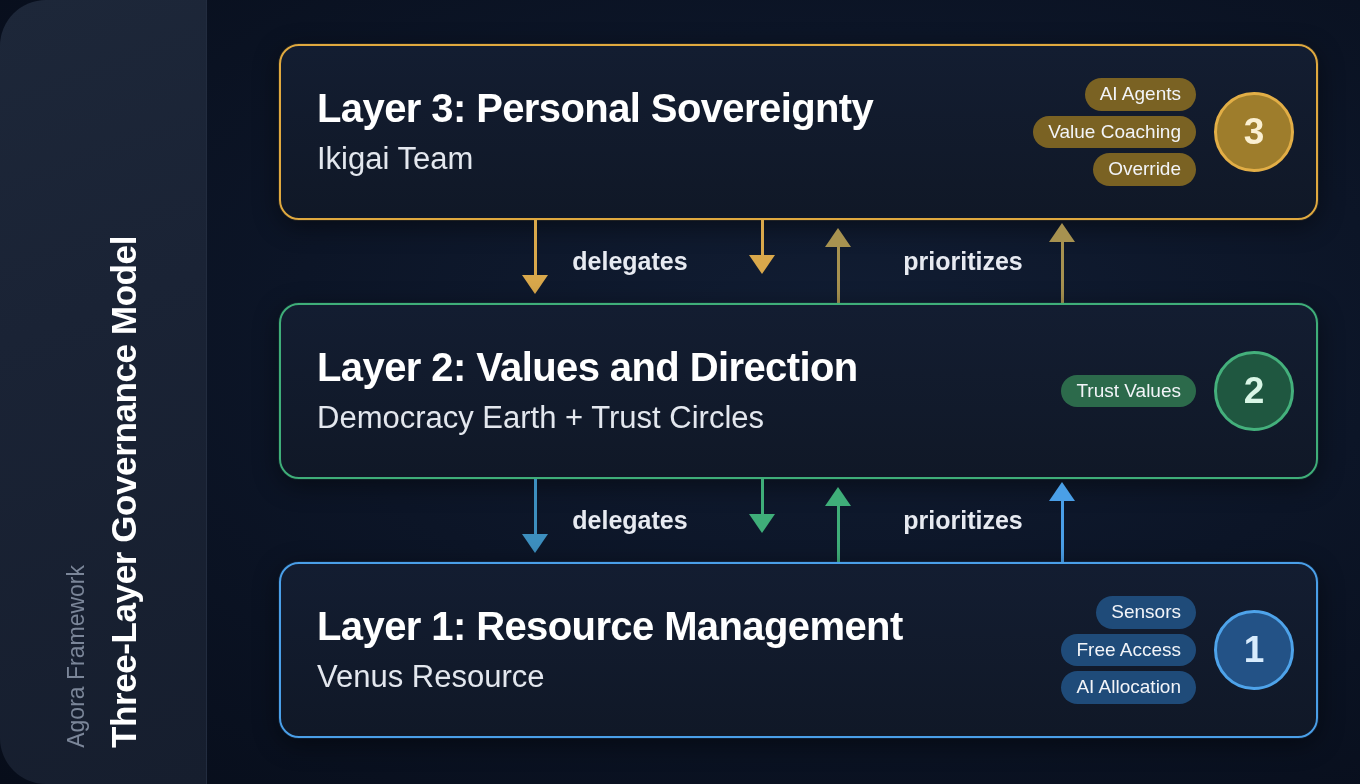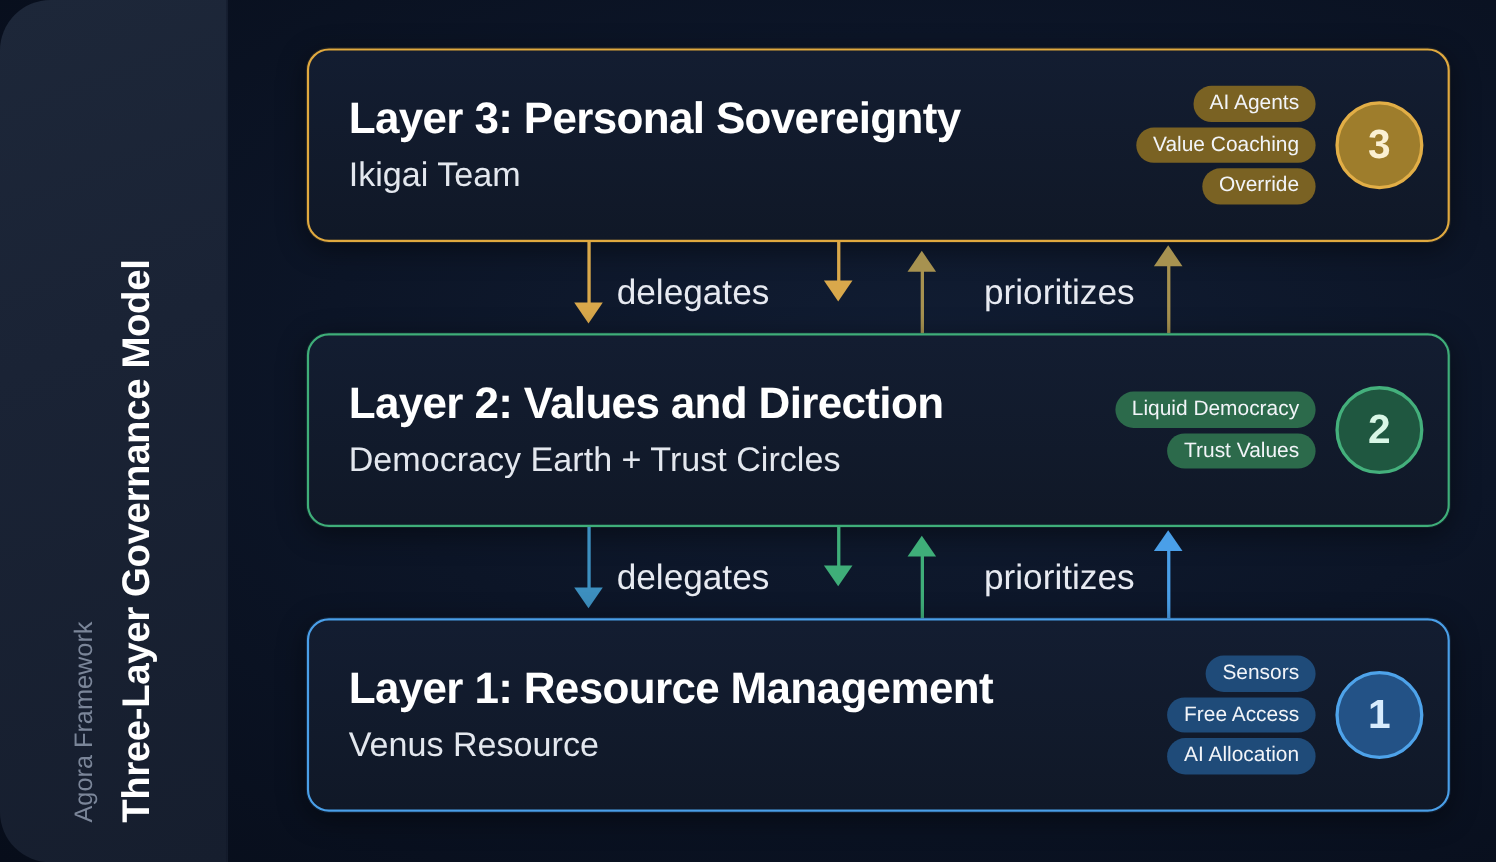--- a/index.html
+++ b/index.html
@@ -154,23 +154,24 @@
   }
   .conn-head {
     position: absolute;
     width: 0; height: 0;
     border-left: 13px solid transparent;
     border-right: 13px solid transparent;
   }
   .conn-label {
     position: absolute;
     color: #e7eaf1;
-    font-size: 32px;
+    font-size: 25px;
     white-space: nowrap;
     transform: translateX(-50%);
+    font-weight: bold;
   }
 </style>
 </head>
 <body>
 
 <div id="root">
 
   <div id="sidebar">
     <div id="sidebar-inner">
       <div id="side-title" class="vtext">Three-Layer Governance Model</div>
@@ -210,21 +211,20 @@
       <div class="conn-label" style="left:423px;top:27px;">delegates</div>
       <div class="conn-label" style="left:756px;top:27px;">prioritizes</div>
     </div>
 
     <div id="card-2" class="layer-card">
       <div class="card-texts">
         <div class="card-title">Layer 2: Values and Direction</div>
         <div class="card-sub">Democracy Earth + Trust Circles</div>
       </div>
       <div class="tag-stack">
-        <div class="tag">Liquid Democracy</div>
         <div class="tag">Trust Values</div>
       </div>
       <div class="badge">2</div>
     </div>
 
     <div class="conn" style="left:0;top:479px;width:1153px;height:83px;">
       <div class="conn-line" style="left:327px;top:0;height:58px;background:#3d8fbf;"></div>
       <div class="conn-head" style="left:315px;top:55px;border-top:19px solid #3d8fbf;"></div>
 
       <div class="conn-line" style="left:554px;top:0;height:38px;background:#3fae79;"></div>

